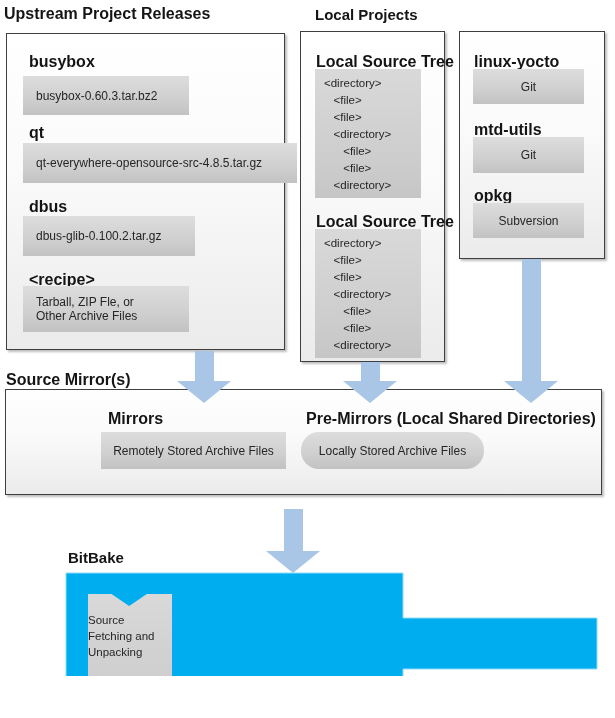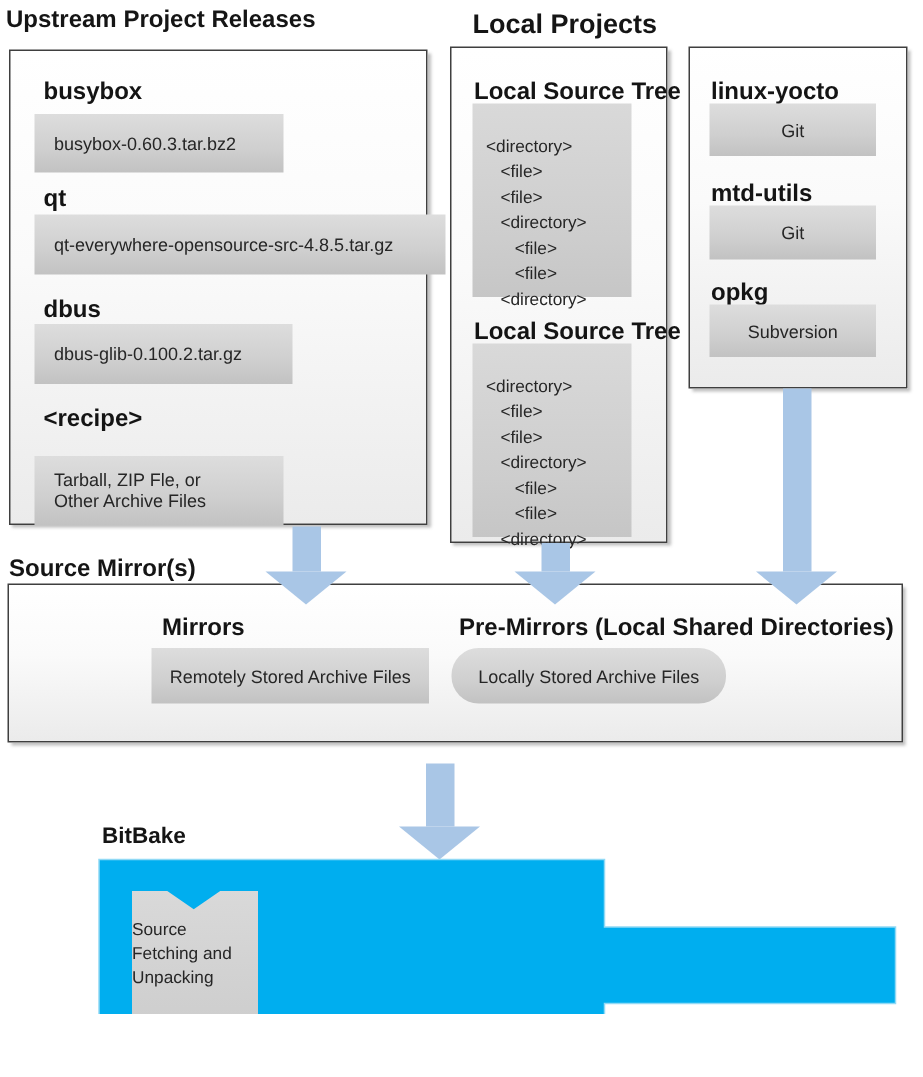--- a/index.html
+++ b/index.html
@@ -20,54 +20,54 @@
     background:linear-gradient(180deg,#dddddd 0%,#cfcfcf 60%,#c2c2c2 100%);
     color:#262626; font-size:12px; display:flex; align-items:center;
     white-space:pre-line;
   }
   .gbox.center { justify-content:center; }
   .gbox.padded { padding-left:13px; }
   .treebox {
     position:absolute;
     background:linear-gradient(180deg,#d9d9d9 0%,#cdcdcd 70%,#c6c6c6 100%);
     font-size:11.5px; line-height:17px; white-space:pre; color:#262626;
-    padding:21px 0 5px 9px; box-sizing:border-box;
+    padding:6px 0 5px 9px; box-sizing:border-box;
   }
   .arrow { position:absolute; width:54px; display:flex; flex-direction:column; align-items:center; }
   .arrow-shaft { width:19px; background:#a9c6e6; }
   .arrow-head { width:0; height:0; border-left:27px solid transparent;
     border-right:27px solid transparent; border-top:22px solid #a9c6e6; }
   .bitbake-svg { position:absolute; left:0; top:0; }
   .banner {
     position:absolute; left:88px; top:594px; width:84px; height:101px;
     background:linear-gradient(180deg,#d9d9d9,#cccccc);
     clip-path:polygon(0% 0%, 28% 0%, 49% 12%, 70% 0%, 100% 0%, 100% 86%, 70% 86%, 49% 100%, 28% 86%, 0% 86%);
     font-size:11.5px; line-height:16px; color:#262626; text-align:left;
     white-space:pre-line; box-sizing:border-box; padding-top:18px;
   }
 </style>
 </head>
 <body>
 
 <div class="canvas">
 
   <div class="section-title" style="left:4px; top:5px; font-size:16px;">Upstream Project Releases</div>
-  <div class="section-title" style="left:315px; top:6px; font-size:18px;">Local Projects</div>
+  <div class="section-title" style="left:315px; top:6px; font-size:15px;">Local Projects</div>
   <div class="section-title" style="left:6px; top:371px; font-size:16px;">Source Mirror(s)</div>
   <div class="section-title" style="left:68px; top:549px; font-size:15px;">BitBake</div>
 
   <div class="panel" style="left:6px; top:33px; width:277px; height:315px;">
     <div class="lbl" style="left:22px; top:19px;">busybox</div>
     <div class="gbox padded" style="left:16px; top:42px; width:153px; height:39px;">busybox-0.60.3.tar.bz2</div>
     <div class="lbl" style="left:22px; top:90px;">qt</div>
     <div class="gbox padded" style="left:16px; top:109px; width:261px; height:40px;">qt-everywhere-opensource-src-4.8.5.tar.gz</div>
     <div class="lbl" style="left:22px; top:164px;">dbus</div>
     <div class="gbox padded" style="left:16px; top:182px; width:159px; height:40px;">dbus-glib-0.100.2.tar.gz</div>
     <div class="lbl" style="left:22px; top:237px;">&lt;recipe&gt;</div>
-    <div class="gbox padded" style="left:16px; top:270px; width:153px; height:46px;">Tarball, ZIP Fle, or
+    <div class="gbox padded" style="left:16px; top:252px; width:153px; height:46px;">Tarball, ZIP Fle, or
 Other Archive Files</div>
   </div>
 
   <div class="panel" style="left:300px; top:31px; width:143px; height:329px;">
     <div class="lbl" style="left:15px; top:21px;">Local Source Tree</div>
     <div class="treebox" style="left:14px; top:37px; width:106px; height:129px;">&lt;directory&gt;
    &lt;file&gt;
    &lt;file&gt;
    &lt;directory&gt;
       &lt;file&gt;

